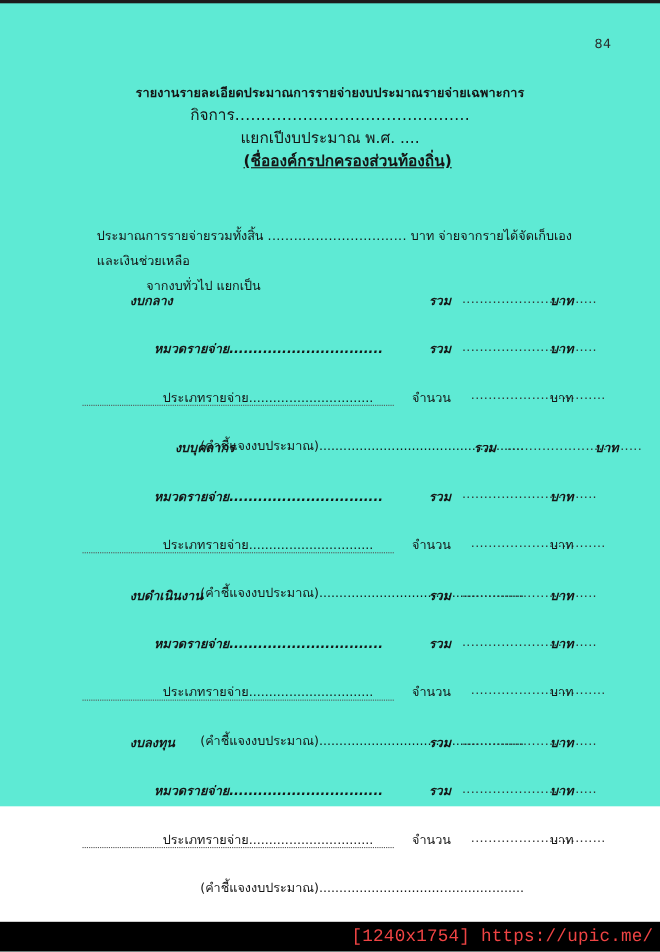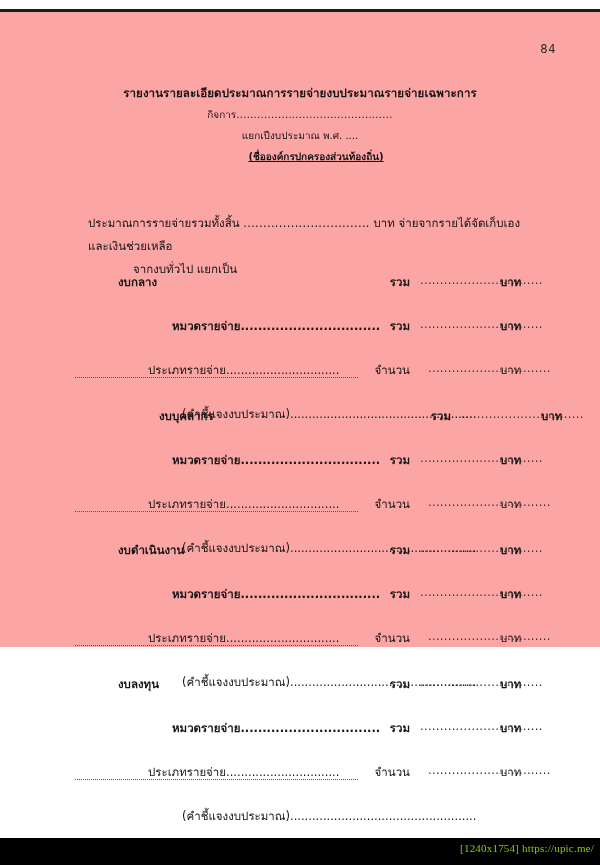--- a/index.html
+++ b/index.html
@@ -9,24 +9,24 @@
   }
   body {
     font-family: "DejaVu Sans", "Liberation Sans", sans-serif;
     width: 600px;
     height: 865px;
     position: relative;
     overflow: hidden;
   }
   .page {
     position: absolute;
-    left: 0; top: 9px;
-    width: 600px;
-    height: 638px;
-    background: #fca5a5;
+    left: 0; top: 0;
+    width: 600px;
+    height: 733px;
+    background: #5eead4;
     box-sizing: border-box;
   }
   .top-edge {
     position: absolute;
     left: 0; top: 0;
     width: 600px;
     height: 3px;
     background: #1c1c1c;
   }
   .page-number {
@@ -41,21 +41,21 @@
   
   .heading {
     position: absolute;
     left: 0;
     top: 74px;
     width: 600px;
     text-align: center;
     color: #151515;
   }
   .heading .line {
-    font-size: 10px;
+    font-size: 14px;
     line-height: 21px;
     white-space: nowrap;
   }
   .heading .title {
     font-weight: bold;
     font-size: 11.5px;
     letter-spacing: .1px;
   }
   .heading .org {
     font-weight: bold;
@@ -106,25 +106,25 @@
   .rt-dots {
     position: absolute;
     top: 0;
     letter-spacing: .3px;
     color: #333;
   }
   .rt-unit {
     position: absolute;
     top: 0;
   }
-  .bold { font-weight: bold; }
+  .bold { font-weight: bold; font-style: italic; }
 
   
   .lv0 { left: 118px; }
-  .lv1 { left: 140px; margin-left: 32px; }
+  .lv1 { left: 140px; }
   .lv2 { left: 148px; }
   .lv3 { left: 182px; }
 
   
   .c-sum   { left: 362px; width: 48px; }
   .c-sum2  { left: 352px; width: 58px; }
   .c-dots  { left: 420px; }
   .c-dots2 { left: 428px; }
   .c-unit  { left: 500px; }
 
@@ -157,23 +157,23 @@
     left: 0;
     bottom: 0;
     width: 600px;
     height: 27px;
     background: #000000;
   }
   .statusbar .txt {
     position: absolute;
     right: 6px;
     top: 4px;
-    color: #84cc16;
-    font-size: 11px;
-    font-family: Liberation Serif, serif;
+    color: #ef4444;
+    font-size: 16px;
+    font-family: Liberation Mono, monospace;
     letter-spacing: .2px;
   }
 </style>
 </head>
 <body>
 
 <div class="page">
 
   <div class="top-edge"></div>
 

